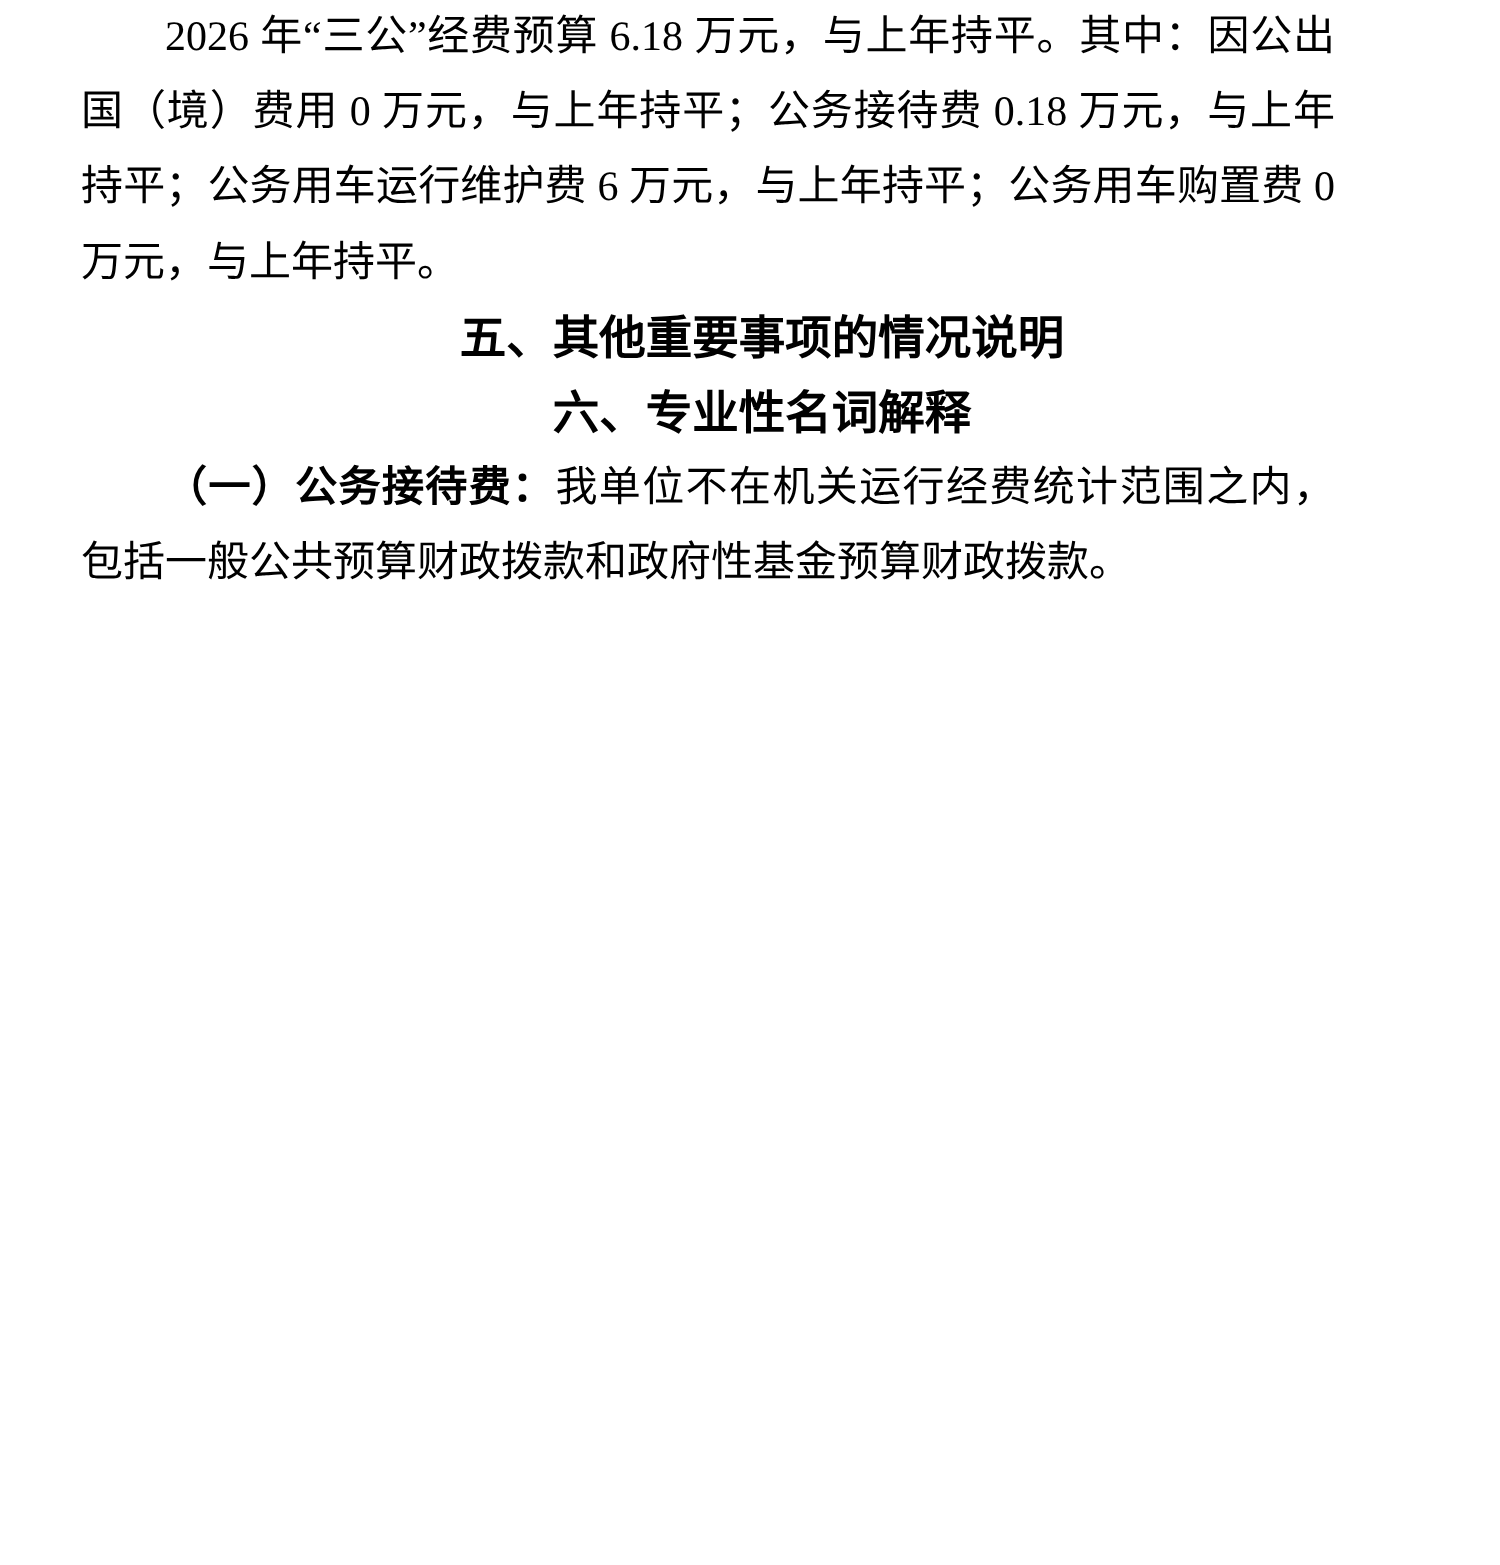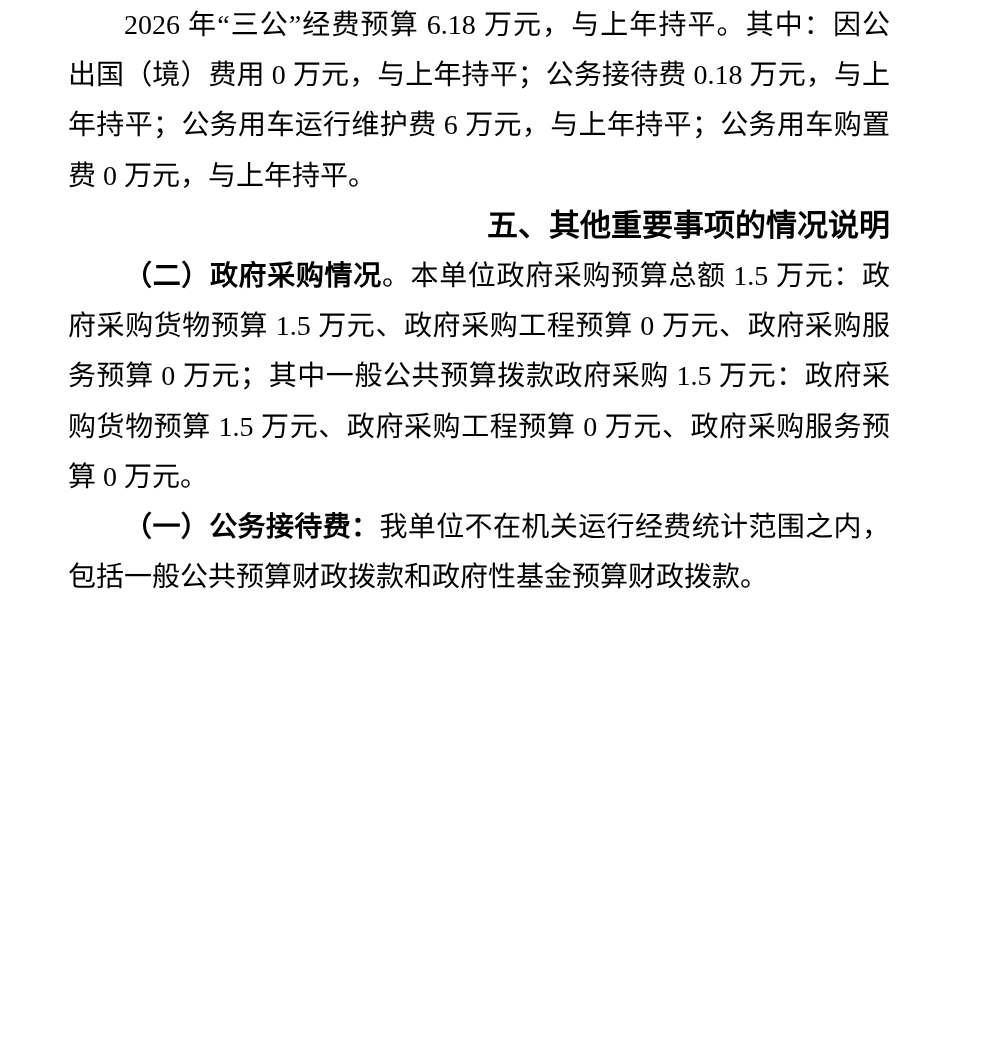--- a/index.html
+++ b/index.html
@@ -9,48 +9,48 @@
   body {
     width: 1000px;
     height: 1043px;
     background: #ffffff;
     overflow: hidden;
   }
   .doc {
     box-sizing: border-box;
     width: 1000px;
     height: 1043px;
-    padding: 0 110px 0 68px;
+    padding: 0 110px 0 54px;
     font-family: "Liberation Serif", "DejaVu Serif", serif;
     font-size: 28px;
     line-height: 50.2px;
     color: #000000;
     overflow: hidden;
   }
   p.paragraph {
     margin: 0;
     text-indent: 2em;
     text-align: justify;
   }
   p.heading {
     margin: 0;
     text-indent: 72px;
-    text-align: right;
+    text-align: center;
     font-family: "Liberation Sans", "DejaVu Sans", sans-serif;
     font-weight: 700;
     font-size: 31px;
     line-height: 50.2px;
   }
   .b {
     font-weight: 700;
   }
 </style>
 </head>
 <body>
 
 <main class="doc">
   <div id="doc-body">
       <p class="paragraph"><span>2026 年“三公”经费预算 6.18 万元，与上年持平。其中：因公出国（境）费用 0 万元，与上年持平；公务接待费 0.18 万元，与上年持平；公务用车运行维护费 6 万元，与上年持平；公务用车购置费 0 万元，与上年持平。</span></p>
       <p class="heading"><span class="b">五、其他重要事项的情况说明</span></p>
-      <p class="paragraph"><span class="b">（二）政府采购情况</span><span>。本单位政府采购预算总额 1.5 万元：政府采购货物预算 1.5 万元、政府采购工程预算 0 万元、政府采购服务预算 0 万元；其中一般公共预算拨款政府采购 1.5 万元：政府采购货物预算 1.5 万元、政府采购工程预算 0 万元、政府采购服务预算 0 万元。</span></p>
+      <p class="heading"><span class="b">六、专业性名词解释</span></p>
       <p class="paragraph"><span class="b">（一）公务接待费：</span><span>我单位不在机关运行经费统计范围之内，包括一般公共预算财政拨款和政府性基金预算财政拨款。</span></p>
     </div>
 </main>
 
 </body></html>

